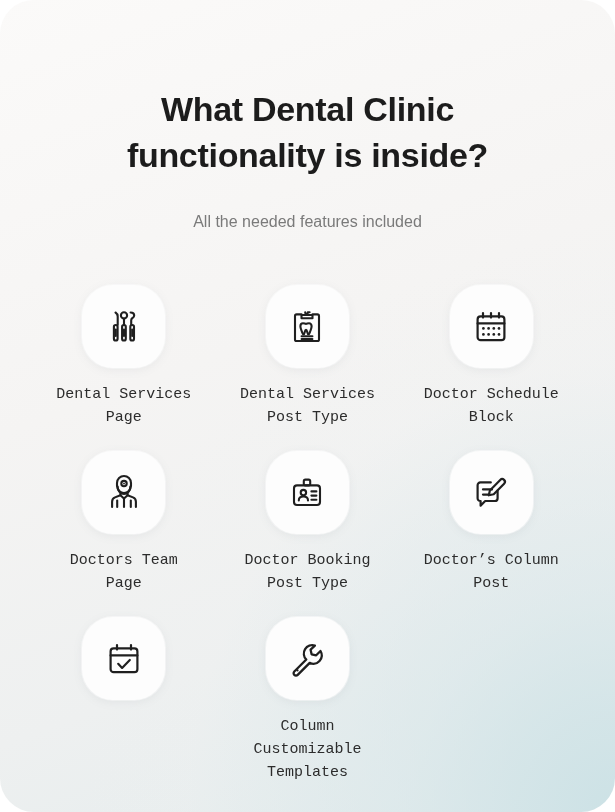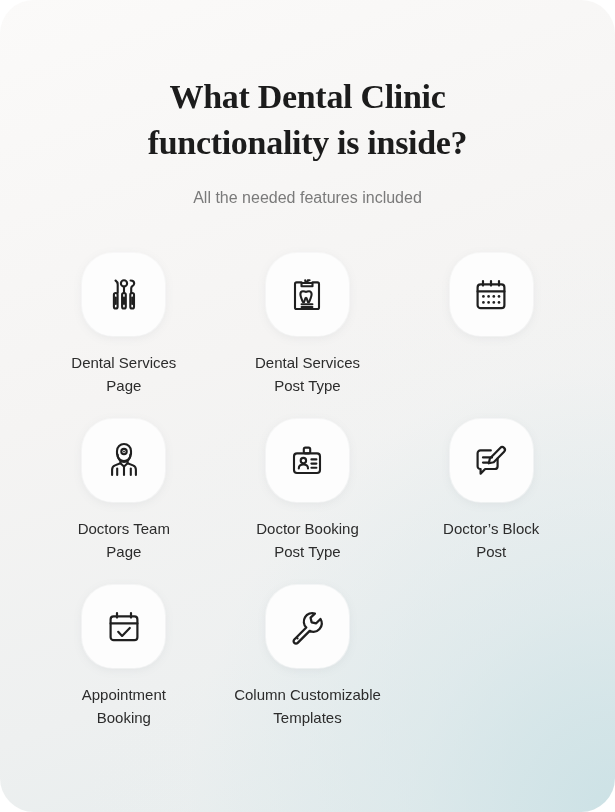--- a/index.html
+++ b/index.html
@@ -36,26 +36,25 @@
   }
 
   .title {
     font-size: 34px;
     line-height: 46px;
     font-weight: 700;
     color: #1c1c1c;
     text-align: center;
     letter-spacing: -0.3px;
     max-width: 430px;
-    margin: 0;
-    font-family: Liberation Serif, serif;
+    margin: 12px;
   }
 
   .subtitle {
-    margin: 21px 0 0 0;
+    margin: 21px 0 8px 0;
     font-size: 16px;
     line-height: 22px;
     color: #7a7a7a;
     text-align: center;
     font-weight: 400;
   }
 
   .grid {
     margin-top: 44px;
     width: 100%;
@@ -64,20 +63,21 @@
     row-gap: 22px;
     column-gap: 0px;
     padding: 0 32px;
     box-sizing: border-box;
   }
 
   .feature {
     display: flex;
     flex-direction: column;
     align-items: center;
+    font-family: Liberation Mono, monospace;
   }
 
   .tile {
     width: 83px;
     height: 83px;
     background: #fdfdfd;
     border-radius: 31px / 31px;
     display: flex;
     align-items: center;
     justify-content: center;
@@ -159,20 +159,22 @@
                 <circle cx="22.8" cy="21.4" r="1.35"></circle>
                 <circle cx="28" cy="21.4" r="1.35"></circle>
                 <circle cx="12.4" cy="27.4" r="1.35"></circle>
                 <circle cx="17.6" cy="27.4" r="1.35"></circle>
                 <circle cx="22.8" cy="27.4" r="1.35"></circle>
                 <circle cx="28" cy="27.4" r="1.35"></circle>
               </g>
             </svg>
           </span>
         </div>
+        <div class="feature-label">Doctor Schedule
+Block</div>
       </div>
 
       <div class="feature">
         <div class="tile">
           <span>
             <svg width="40" height="40" viewBox="0 0 40 40" fill="none" stroke="#1f1f1f" stroke-width="2.1" stroke-linecap="round" stroke-linejoin="round">
               <path d="M13 12.8V10a7 7 0 0 1 14 0v2.8"></path>
               <circle cx="20" cy="10.6" r="2.7"></circle>
               <circle cx="20" cy="10.6" r="0.95" fill="#1f1f1f" stroke="none"></circle>
               <path d="M13.2 13.2a6.8 6.8 0 0 0 13.6 0"></path>
@@ -212,38 +214,36 @@
         <div class="tile">
           <span>
             <svg width="40" height="40" viewBox="0 0 40 40" fill="none" stroke="#1f1f1f" stroke-width="2.2" stroke-linecap="round" stroke-linejoin="round">
               <path d="M26.6 17.6v7.6a2.8 2.8 0 0 1-2.8 2.8H14.2l-4.6 4.6v-4.6H9.4a2.8 2.8 0 0 1-2.8-2.8V12.2a2.8 2.8 0 0 1 2.8-2.8h10.4"></path>
               <line x1="12" y1="16.4" x2="21" y2="16.4"></line>
               <line x1="12" y1="21.6" x2="18" y2="21.6"></line>
               <path d="M29.2 6.9a2.7 2.7 0 0 1 3.9 3.8L22.7 21.2l-4.9 1.1 1.1-4.9z"></path>
             </svg>
           </span>
         </div>
-        <div class="feature-label">Doctor’s Block
+        <div class="feature-label">Doctor’s Column
 Post</div>
       </div>
 
       <div class="feature">
         <div class="tile">
           <span>
             <svg width="40" height="40" viewBox="0 0 40 40" fill="none" stroke="#1f1f1f" stroke-width="2.2" stroke-linecap="round" stroke-linejoin="round">
               <rect x="6.6" y="9.4" width="26.8" height="23.8" rx="3"></rect>
               <line x1="6.6" y1="16.4" x2="33.4" y2="16.4"></line>
               <line x1="13" y1="6" x2="13" y2="10.6"></line>
               <line x1="27" y1="6" x2="27" y2="10.6"></line>
               <path d="M14.2 24.8l3.9 4.1 7.7-7.9"></path>
             </svg>
           </span>
         </div>
-        <div class="feature-label">Appointment
-Booking</div>
       </div>
 
       <div class="feature">
         <div class="tile">
           <span>
             <svg width="40" height="40" viewBox="0 0 40 40" fill="none" stroke="#1f1f1f" stroke-width="2.3" stroke-linecap="round" stroke-linejoin="round">
               <path d="M27.9 6.6a8.4 8.4 0 0 0-8.6 13.9l-12 12a2.4 2.4 0 0 0 0 3.4 2.4 2.4 0 0 0 3.4 0l12-12A8.4 8.4 0 0 0 33.5 12l-4.3 4.3-4.6-1-1-4.6z"></path>
               <circle cx="10.5" cy="31.4" r="1.1" fill="#1f1f1f" stroke="none"></circle>
             </svg>
           </span>

